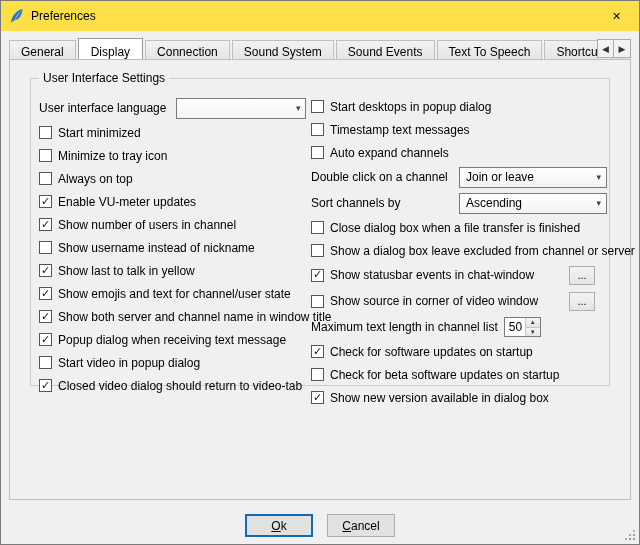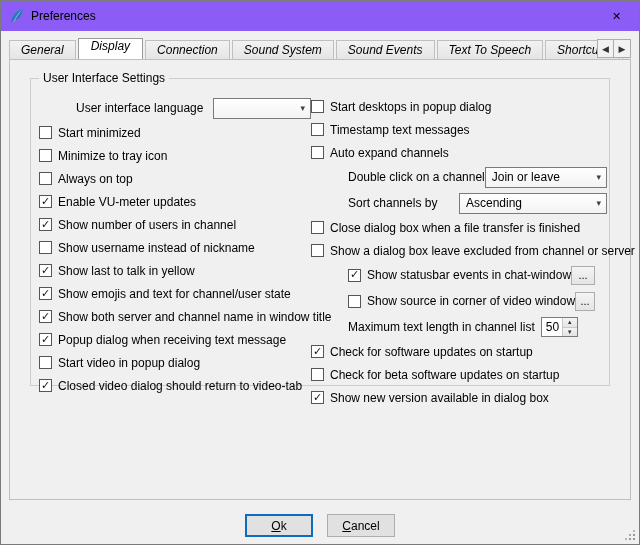--- a/index.html
+++ b/index.html
@@ -13,21 +13,21 @@
   .window {
     position: relative;
     width: 640px; height: 545px;
     background: #f0f0f0;
     border: 1px solid #7a7a7a;
     overflow: hidden;
   }
   
   .titlebar {
     height: 30px;
-    background: #8b5cf6;
+    background: #fde047;
     display: flex;
     align-items: center;
     padding-left: 8px;
   }
   .app-icon { width: 16px; height: 16px; margin-right: 6px; flex: none; }
   .title-text { font-size: 12px; }
   .close-btn {
     margin-left: auto;
     width: 45px; height: 30px;
     display: flex; align-items: center; justify-content: center;
@@ -47,24 +47,23 @@
     overflow: hidden;
     white-space: nowrap;
   }
   .tab {
     height: 19px;
     padding: 2px 11px 0 11px;
     background: linear-gradient(#f2f2f2, #e5e5e5);
     border: 1px solid #bfbfbf;
     border-bottom: none;
     margin-right: 2px;
-    display: flex; align-items: flex-start;
+    display: flex; align-items: flex-end;
     flex: none;
     position: relative;
-    font-style: italic;
   }
   .tab.selected {
     height: 21px;
     background: #ffffff;
     border-color: #9a9a9a;
     z-index: 3;
     padding: 0 12px;
   }
   .tab-scrollers {
     position: absolute;
@@ -103,21 +102,21 @@
     padding: 0 4px;
   }
   .cols { display: flex; }
   .col-left  { width: 272px; flex: none; }
   .col-right { width: 296px; flex: none; }
   .row {
     display: flex;
     align-items: center;
     height: 23px;
   }
-  .row.tall { height: 26px; margin-left: 37px; }
+  .row.tall { height: 26px; }
   .check-row { cursor: default; }
   
   .cb {
     width: 13px; height: 13px;
     border: 1px solid #555;
     background: #fff;
     margin-right: 6px;
     flex: none;
     display: inline-flex;
     align-items: center;

